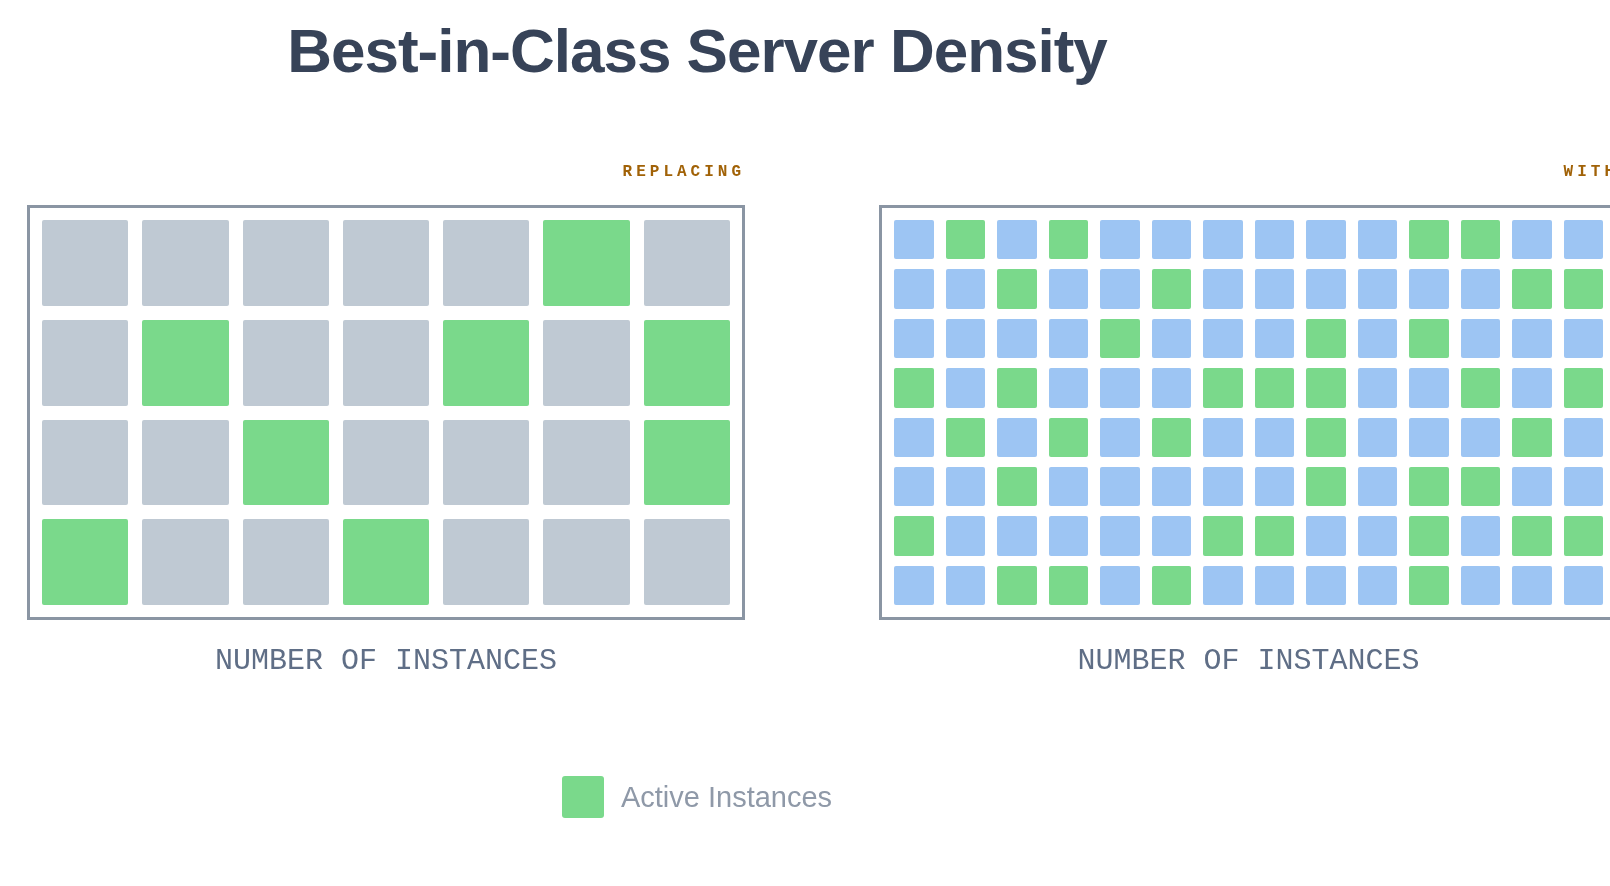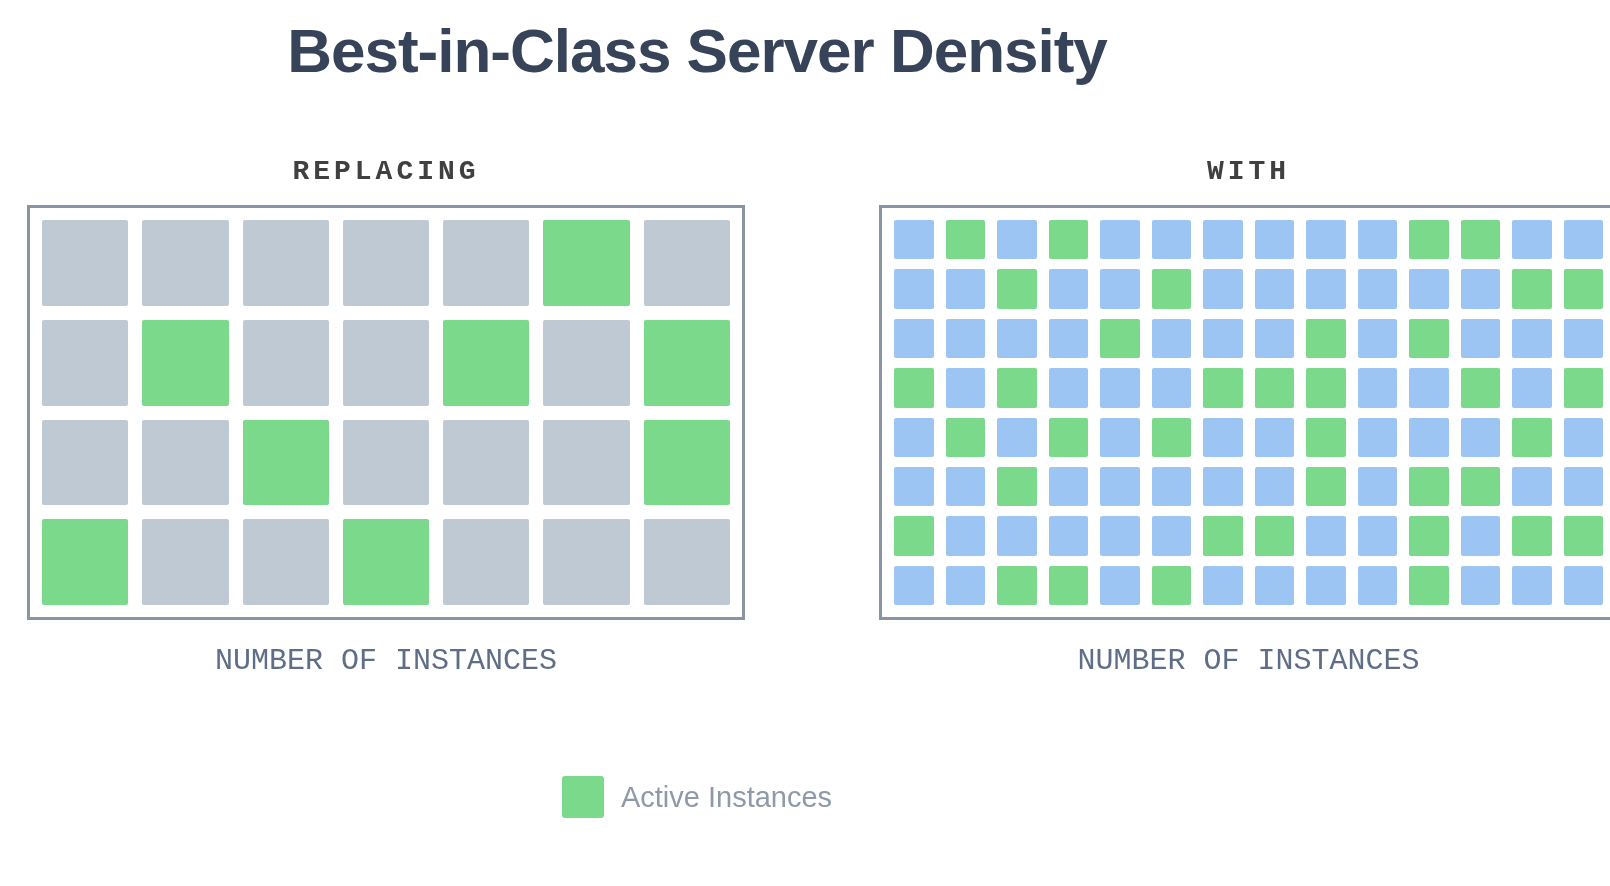--- a/index.html
+++ b/index.html
@@ -32,25 +32,25 @@
   }
   .panel {
     position: absolute;
     top: 158px;
   }
   .panel-left  { left: 27px;  width: 718px; }
   .panel-right { left: 879px; width: 739px; }
   .panel-heading {
     font-family: "Liberation Mono", "DejaVu Sans Mono", monospace;
     font-weight: 700;
-    font-size: 28px;
+    font-size: 16px;
     line-height: 28px;
     letter-spacing: 4px;
-    text-align: center;
-    color: #404040;
+    text-align: right;
+    color: #a16207;
     margin-bottom: 19px;
   }
   .grid-box {
     box-sizing: border-box;
     height: 415px;
     border: 3px solid #8A95A3;
     background: #ffffff;
     padding: 12px;
   }
   .grid {

